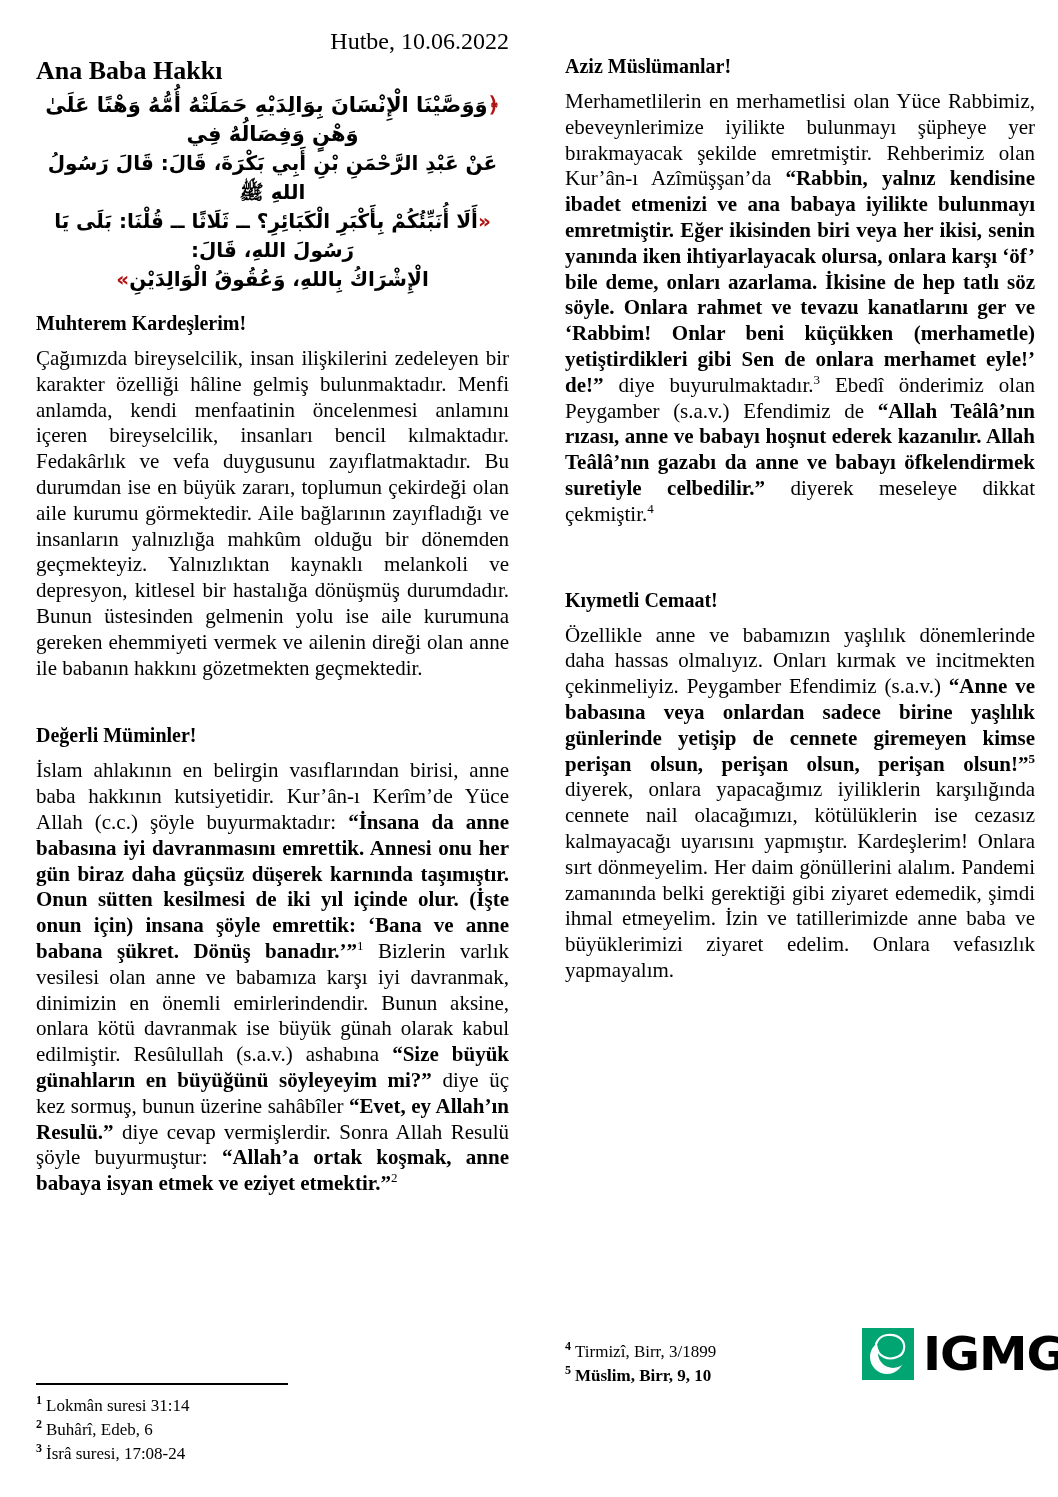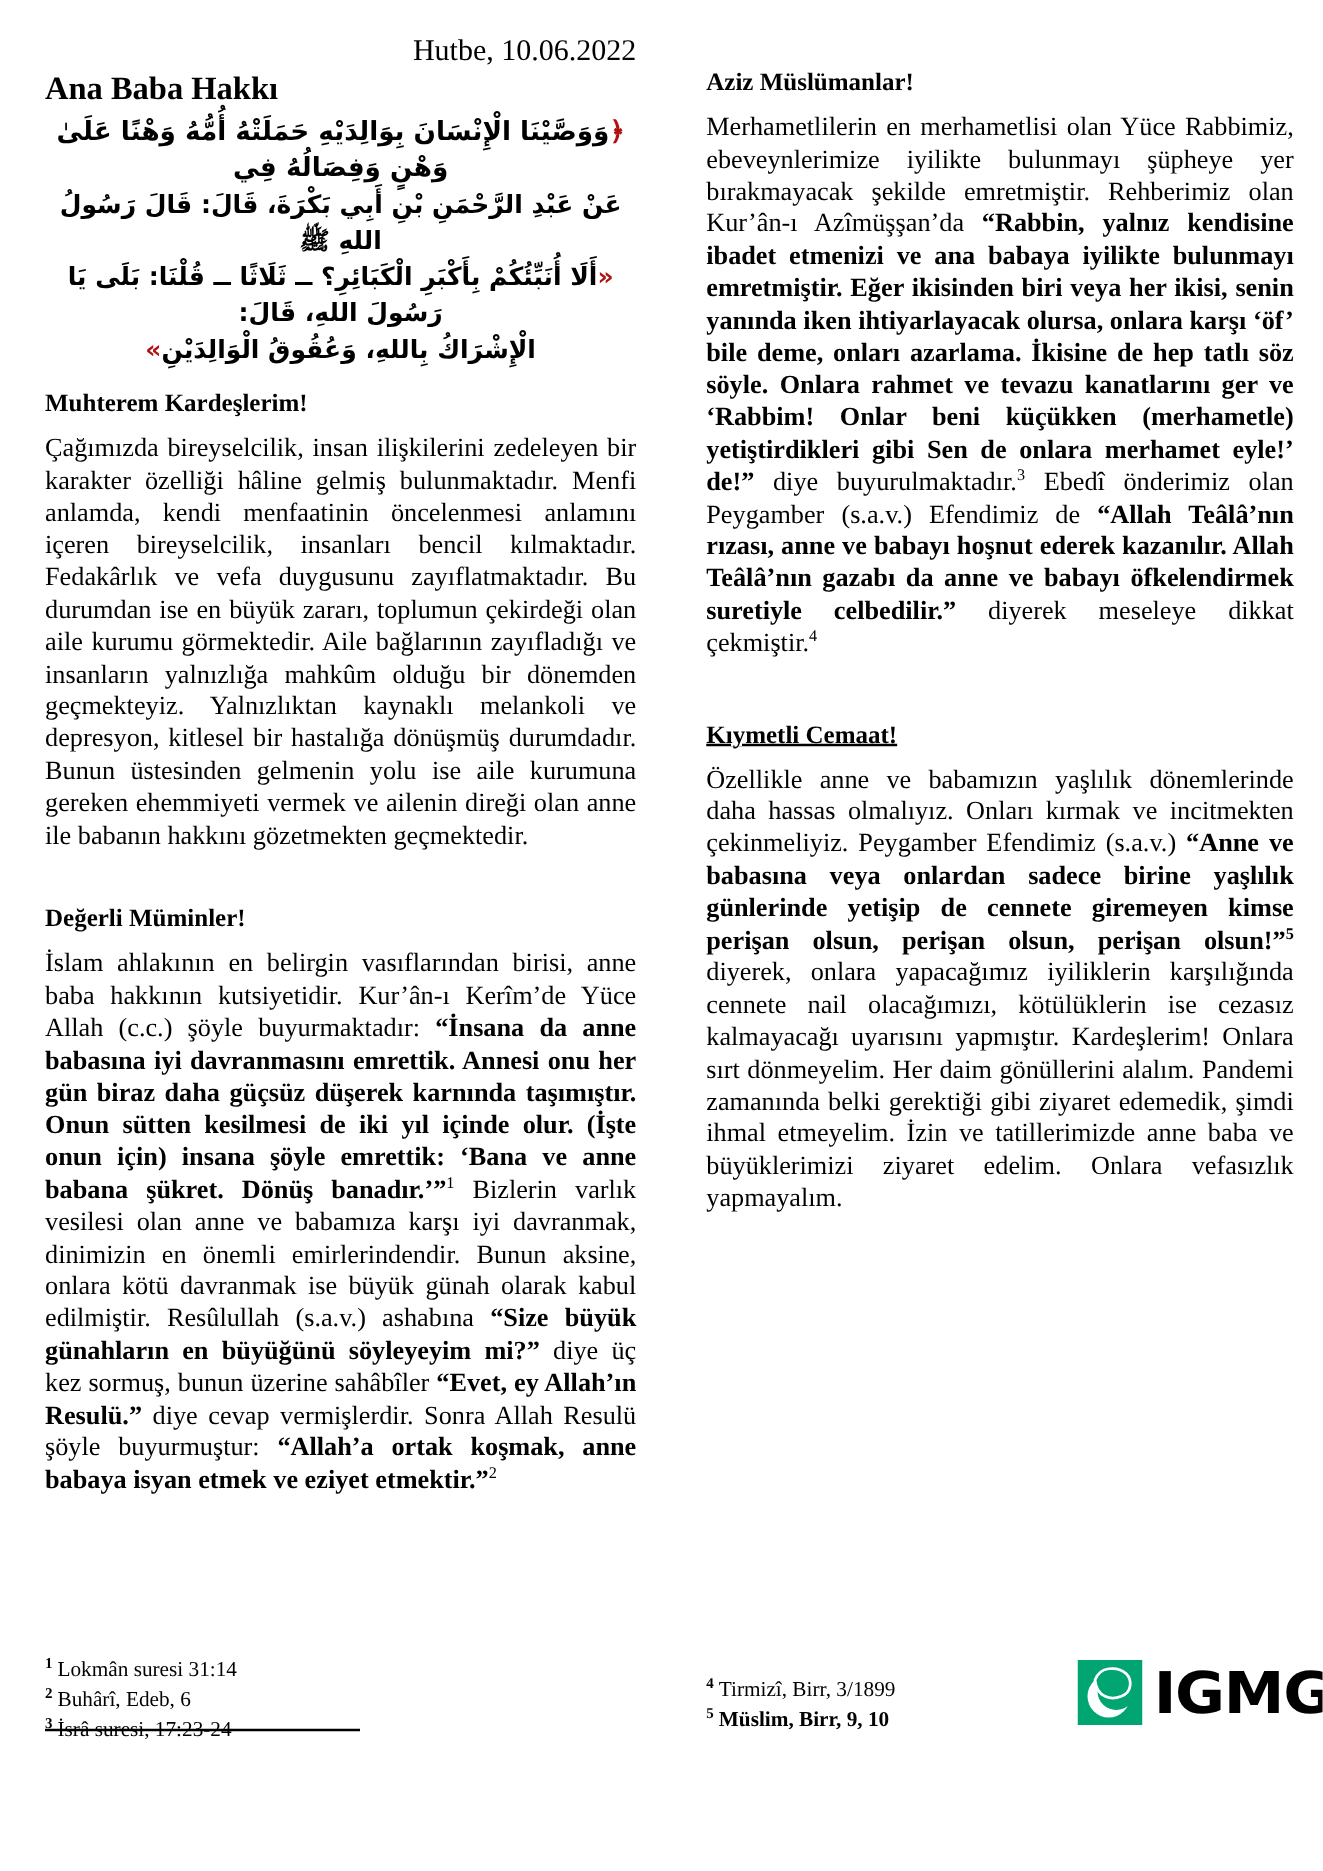--- a/index.html
+++ b/index.html
@@ -20,33 +20,33 @@
     font-family:"DejaVu Sans",sans-serif;
     direction:rtl;text-align:center;
     font-weight:bold;font-size:20px;line-height:29px;
     margin:7px 0 15px;
   }
   .ar-big{font-size:21px;}
   .red{color:#b01212;}
 
   h2{font-size:20px;font-weight:bold;margin:0 0 9px;line-height:28px;}
   .gap-top{margin-top:40px;}
-  .gap-top-lg{margin-top:46px;text-decoration:underline;}
+  .gap-top-lg{margin-top:58px;}
 
   .para{
     font-size:21px;line-height:25.8px;margin:0;
     text-align:justify;
   }
   .para + .para{margin-top:7px;}
   .b{font-weight:bold;}
   sup.fnref{font-size:13px;line-height:0;vertical-align:super;}
 
   .fn-rule{position:absolute;left:36px;top:1383px;width:252px;height:2px;background:#000;}
   .footnotes{font-size:17px;line-height:24px;}
-  .fn-left{position:absolute;left:36px;top:1324px;}
+  .fn-left{position:absolute;left:36px;top:1394px;}
   .fn-right{position:absolute;left:565px;top:1340px;}
   .fn sup{font-size:12px;vertical-align:super;line-height:0;margin-right:4px;font-weight:bold;}
   .fn-bold{font-weight:bold;}
 
   .logo{position:absolute;left:838px;top:1328px;display:flex;align-items:center;gap:9px;padding-left:24px;}
   .logo-mark{width:52px;height:52px;display:block;}
   .logo-text{
     font-family:"DejaVu Sans",sans-serif;font-weight:bold;
     font-size:46px;line-height:52px;letter-spacing:-1px;
     transform:scaleX(1.06);transform-origin:left center;
@@ -81,21 +81,21 @@
 
     <h2 class="gap-top-lg">Kıymetli Cemaat!</h2>
     <p class="para"><span>Özellikle anne ve babamızın yaşlılık dönemlerinde daha hassas olmalıyız. Onları kırmak ve incitmekten çekinmeliyiz. Peygamber Efendimiz (s.a.v.) </span><span class="b">“Anne ve babasına veya onlardan sadece birine yaşlılık günlerinde yetişip de cennete giremeyen kimse perişan olsun, perişan olsun, perişan olsun!”</span><sup class="fnref b">5</sup><span> diyerek, onlara yapacağımız iyiliklerin karşılığında cennete nail olacağımızı, kötülüklerin ise cezasız kalmayacağı uyarısını yapmıştır. Kardeşlerim! Onlara sırt dönmeyelim. Her daim gönüllerini alalım. Pandemi zamanında belki gerektiği gibi ziyaret edemedik, şimdi ihmal etmeyelim. İzin ve tatillerimizde anne baba ve büyüklerimizi ziyaret edelim. Onlara vefasızlık yapmayalım.</span></p>
 
   </div>
 
   <div class="fn-rule"></div>
   <div class="footnotes fn-left">
     <div class="fn"><sup>1</sup><span>Lokmân suresi 31:14</span></div>
     <div class="fn"><sup>2</sup><span>Buhârî, Edeb, 6</span></div>
-    <div class="fn"><sup>3</sup><span>İsrâ suresi, 17:23-24</span></div>
+    <div class="fn"><sup>3</sup><span>İsrâ suresi, 17:08-24</span></div>
   </div>
 
   <div class="footnotes fn-right">
     <div class="fn"><sup>4</sup><span>Tirmizî, Birr, 3/1899</span></div>
     <div class="fn fn-bold"><sup>5</sup><span>Müslim, Birr, 9, 10</span></div>
   </div>
 
   <div class="logo">
     <svg class="logo-mark" viewBox="0 0 52 52" aria-hidden="true">
       <rect width="52" height="52" fill="#00a571"></rect>

